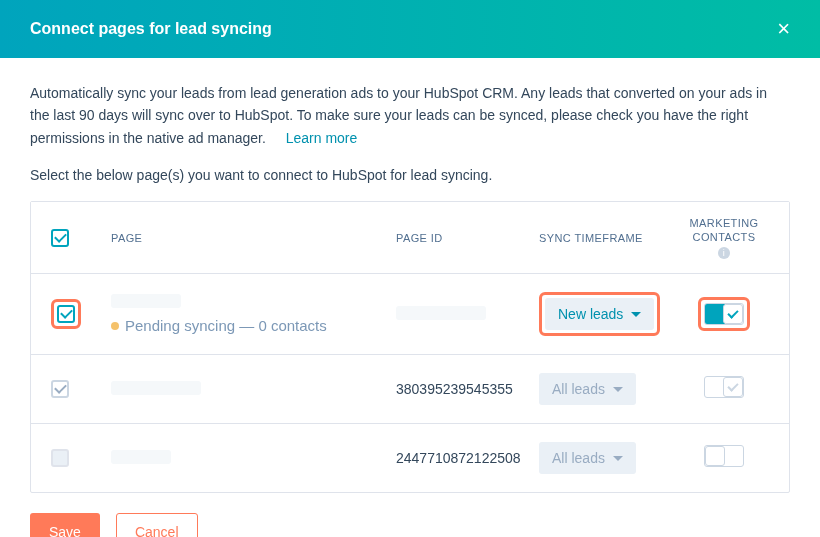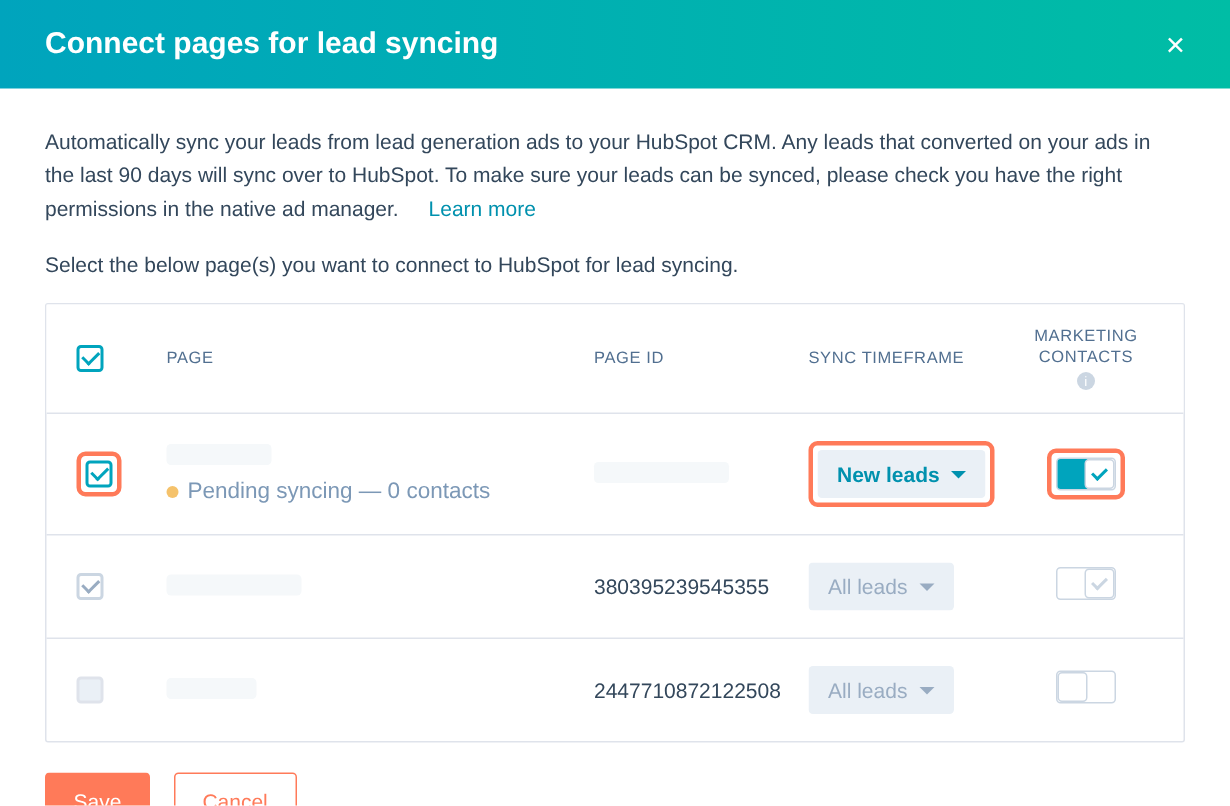--- a/index.html
+++ b/index.html
@@ -15,21 +15,21 @@
   }
   .header {
     background: linear-gradient(90deg, #00a4bd 0%, #00bda5 100%);
     color: #fff;
     padding: 18px 30px;
     display: flex;
     justify-content: space-between;
     align-items: center;
   }
   .header h1 {
-    font-size: 20px;
+    font-size: 16px;
     font-weight: 600;
     margin: 0;
   }
   .close-x { font-size: 22px; font-weight: 300; cursor: pointer; line-height: 1; }
   .body { padding: 24px 30px 0 30px; }
   .desc { margin: 0 0 18px 0; line-height: 1.6; color: #33475b; }
   .learn-more { color: #0091ae; font-weight: 500; cursor: pointer; margin-left: 16px; }
   .sub { margin: 0 0 18px 0; }
   .table { border: 1px solid #dfe3eb; border-radius: 2px; }
   .thead {
@@ -122,21 +122,21 @@
     gap: 8px;
     padding: 7px 12px;
     border-radius: 3px;
     border: 1px solid transparent;
     font-size: 14px;
     cursor: pointer;
   }
   .dropdown.active {
     background: #eaf0f6;
     color: #0091ae;
-    font-weight: 700;
+    font-weight: 400;
   }
   .dropdown.disabled {
     background: #eaf0f6;
     color: #99acc2;
     cursor: default;
     justify-content: center;
   }
   .caret {
     width: 0; height: 0;
     border-left: 5px solid transparent;

